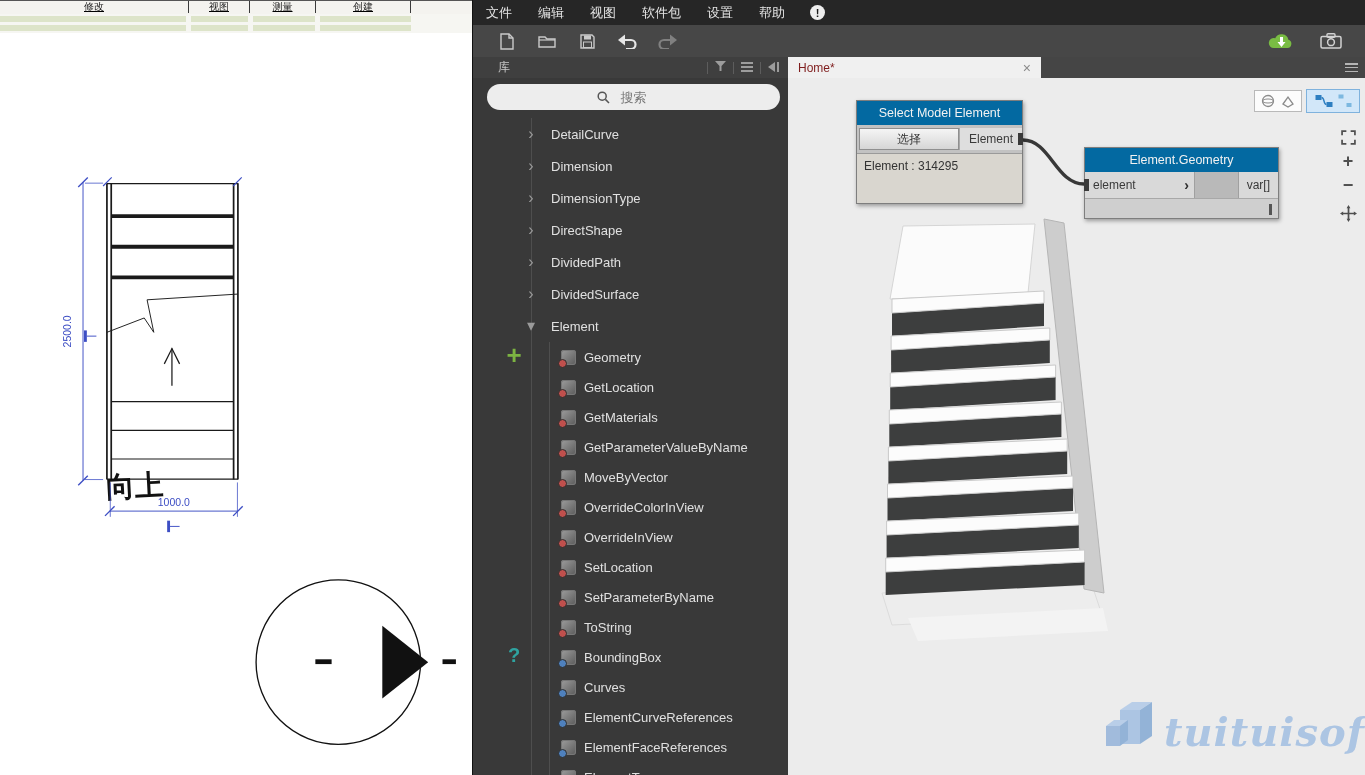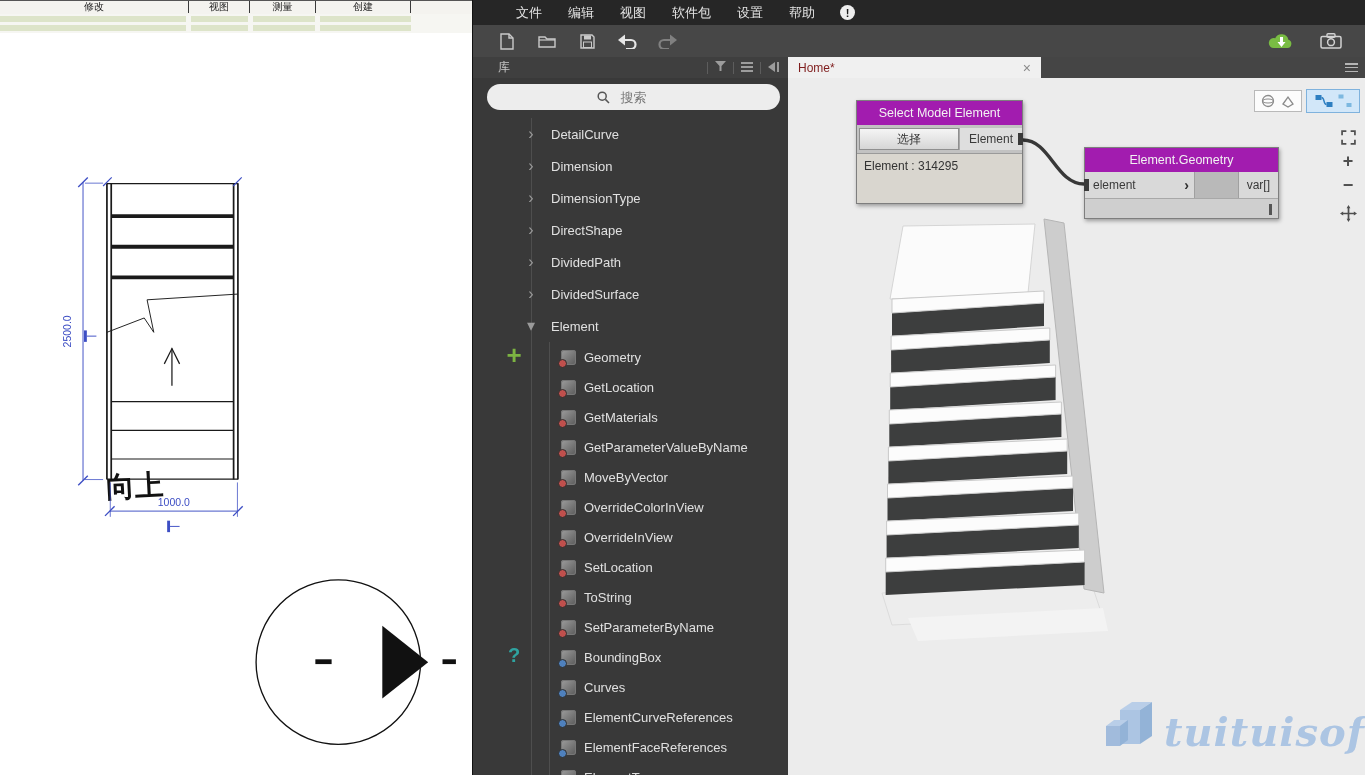--- a/index.html
+++ b/index.html
@@ -7,40 +7,40 @@
   .root {
     position:relative; width:1365px; height:775px; overflow:hidden;
     font-family:"Liberation Sans", sans-serif; background:#fff;
   }
   svg text { font-family:"Liberation Sans", sans-serif; }
 
   
   .revit { position:absolute; left:0; top:0; width:472px; height:775px; background:#fff; }
   .revit-ribbon { position:absolute; left:0; top:0; width:472px; height:33px;
     background:#f4f3ef; border-top:1px solid #555; border-bottom:1px solid #7b7b7b; }
-  .revit-tabs { display:flex; height:12px; }
+  .revit-tabs { display:flex; height:12px;text-decoration:underline; }
   .revit-tab { font-size:10px; color:#222; display:flex; align-items:center; justify-content:center;
     border-right:1px solid #3a3a3a; height:12px; }
   .revit-tab:nth-child(1){ width:189px; }
   .revit-tab:nth-child(2){ width:61px; }
   .revit-tab:nth-child(3){ width:66px; }
   .revit-tab:nth-child(4){ width:95px; }
   .revit-tab-filler { flex:1; border-right:none; }
   .revit-panelstrip { position:absolute; left:0; top:13px; right:0; height:19px; background:#f6f6f2; display:flex; gap:5px; }
   .revit-panelseg { height:100%;
     background:linear-gradient(#f6f6f2 0 2px,#dde4c9 2px 8px,#f6f6f2 8px 11px,#dde4c9 11px 17px,#f6f6f2 17px); }
   .revit-panelseg:nth-child(1){ width:186px; } .revit-panelseg:nth-child(2){ width:57px; }
   .revit-panelseg:nth-child(3){ width:62px; } .revit-panelseg:nth-child(4){ width:91px; }
   .revit-canvas { position:absolute; left:0; top:34px; width:472px; height:741px; }
 
   
   .dynamo { position:absolute; left:472px; top:0; width:893px; height:775px;
     background:#3a3a3a; border-left:1px solid #111; }
   .menubar { position:absolute; left:0; top:0; right:0; height:25px; background:#262626;
-    display:flex; align-items:center; color:#e4e4e4; font-size:13px; padding-left:30px; }
+    display:flex; align-items:center; color:#e4e4e4; font-size:13px; padding-left:0; }
   .menu-item { padding:0 13px; line-height:25px; white-space:nowrap; }
   .alert-badge { width:15px; height:15px; border-radius:50%; background:#ededed; color:#1a1a1a;
     font-weight:bold; font-size:11px; display:flex; align-items:center; justify-content:center; margin-left:12px; }
 
   .toolbar { position:absolute; left:0; top:25px; right:0; height:32px; background:#474747;
     display:flex; align-items:center; padding-left:14px; }
   .tbtn { width:40px; height:26px; display:flex; align-items:center; justify-content:center; }
   .toolbar-right { margin-left:auto; display:flex; align-items:center; padding-right:14px; gap:10px; }
 
   .libheader { position:absolute; left:0; top:57px; width:315px; height:21px; background:#3f3f3f;
@@ -78,21 +78,21 @@
   .tab-close { margin-left:auto; margin-right:10px; color:#8a8a8a; font-size:14px; line-height:1; }
   .hamburger { position:absolute; right:8px; top:6px; width:13px; height:9px;
     display:flex; flex-direction:column; justify-content:space-between; }
   .hamburger div { height:1.5px; background:#b5b5b5; }
 
   .canvas { position:absolute; left:315px; top:78px; width:578px; height:697px; background:#ececec; overflow:hidden; }
   .stairs3d { position:absolute; left:90px; top:135px; }
   .wires { position:absolute; left:0; top:0; pointer-events:none; }
 
   .node { position:absolute; border:1px solid #7e7e7e; box-shadow:1px 2px 4px rgba(0,0,0,.35); font-size:12px; background:#c2c2c2; }
-  .node-header { height:24px; background:#a21caf; color:#f2f2f2; display:flex; align-items:center;
+  .node-header { height:24px; background:#0369a1; color:#f2f2f2; display:flex; align-items:center;
     justify-content:center; font-size:12.5px; }
   .node-select { left:68px; top:22px; width:167px; }
   .n1-body { height:28px; background:#c2c2c2; display:flex; align-items:center; position:relative; }
   .n1-btn { margin-left:2px; width:100px; height:22px; background:linear-gradient(#f5f5f5,#d6d6d6);
     border:1px solid #8f8f8f; display:flex; align-items:center; justify-content:center; color:#333; }
   .n1-out { margin-left:auto; height:22px; background:#dedede; border-left:1px solid #a8a8a8;
     padding:0 9px; display:flex; align-items:center; color:#3a3a3a; }
   .notch-r { position:absolute; right:-1px; top:8px; width:5px; height:12px; background:#3a3a3a; }
   .notch-l { position:absolute; left:-1px; top:7px; width:5px; height:12px; background:#3a3a3a; }
   .n1-value { height:50px; background:#d9d6cf; border-top:1px solid #9a9a9a; color:#333; padding:5px 7px; }
@@ -356,25 +356,25 @@
             <div class="lrow lrow-member">
               <span class="mi" style="--dot: #c0504d;"></span>
               <span class="llabel">OverrideInView</span>
             </div>
             <div class="lrow lrow-member">
               <span class="mi" style="--dot: #c0504d;"></span>
               <span class="llabel">SetLocation</span>
             </div>
             <div class="lrow lrow-member">
               <span class="mi" style="--dot: #c0504d;"></span>
+              <span class="llabel">SetParameterByName</span>
+            </div>
+            <div class="lrow lrow-member">
+              <span class="mi" style="--dot: #c0504d;"></span>
               <span class="llabel">ToString</span>
-            </div>
-            <div class="lrow lrow-member">
-              <span class="mi" style="--dot: #c0504d;"></span>
-              <span class="llabel">SetParameterByName</span>
             </div>
             <div class="lrow lrow-member">
               <span class="mi" style="--dot: #4f81bd;"></span>
               <span class="llabel">BoundingBox</span>
             </div>
             <div class="lrow lrow-member">
               <span class="mi" style="--dot: #4f81bd;"></span>
               <span class="llabel">Curves</span>
             </div>
             <div class="lrow lrow-member">

